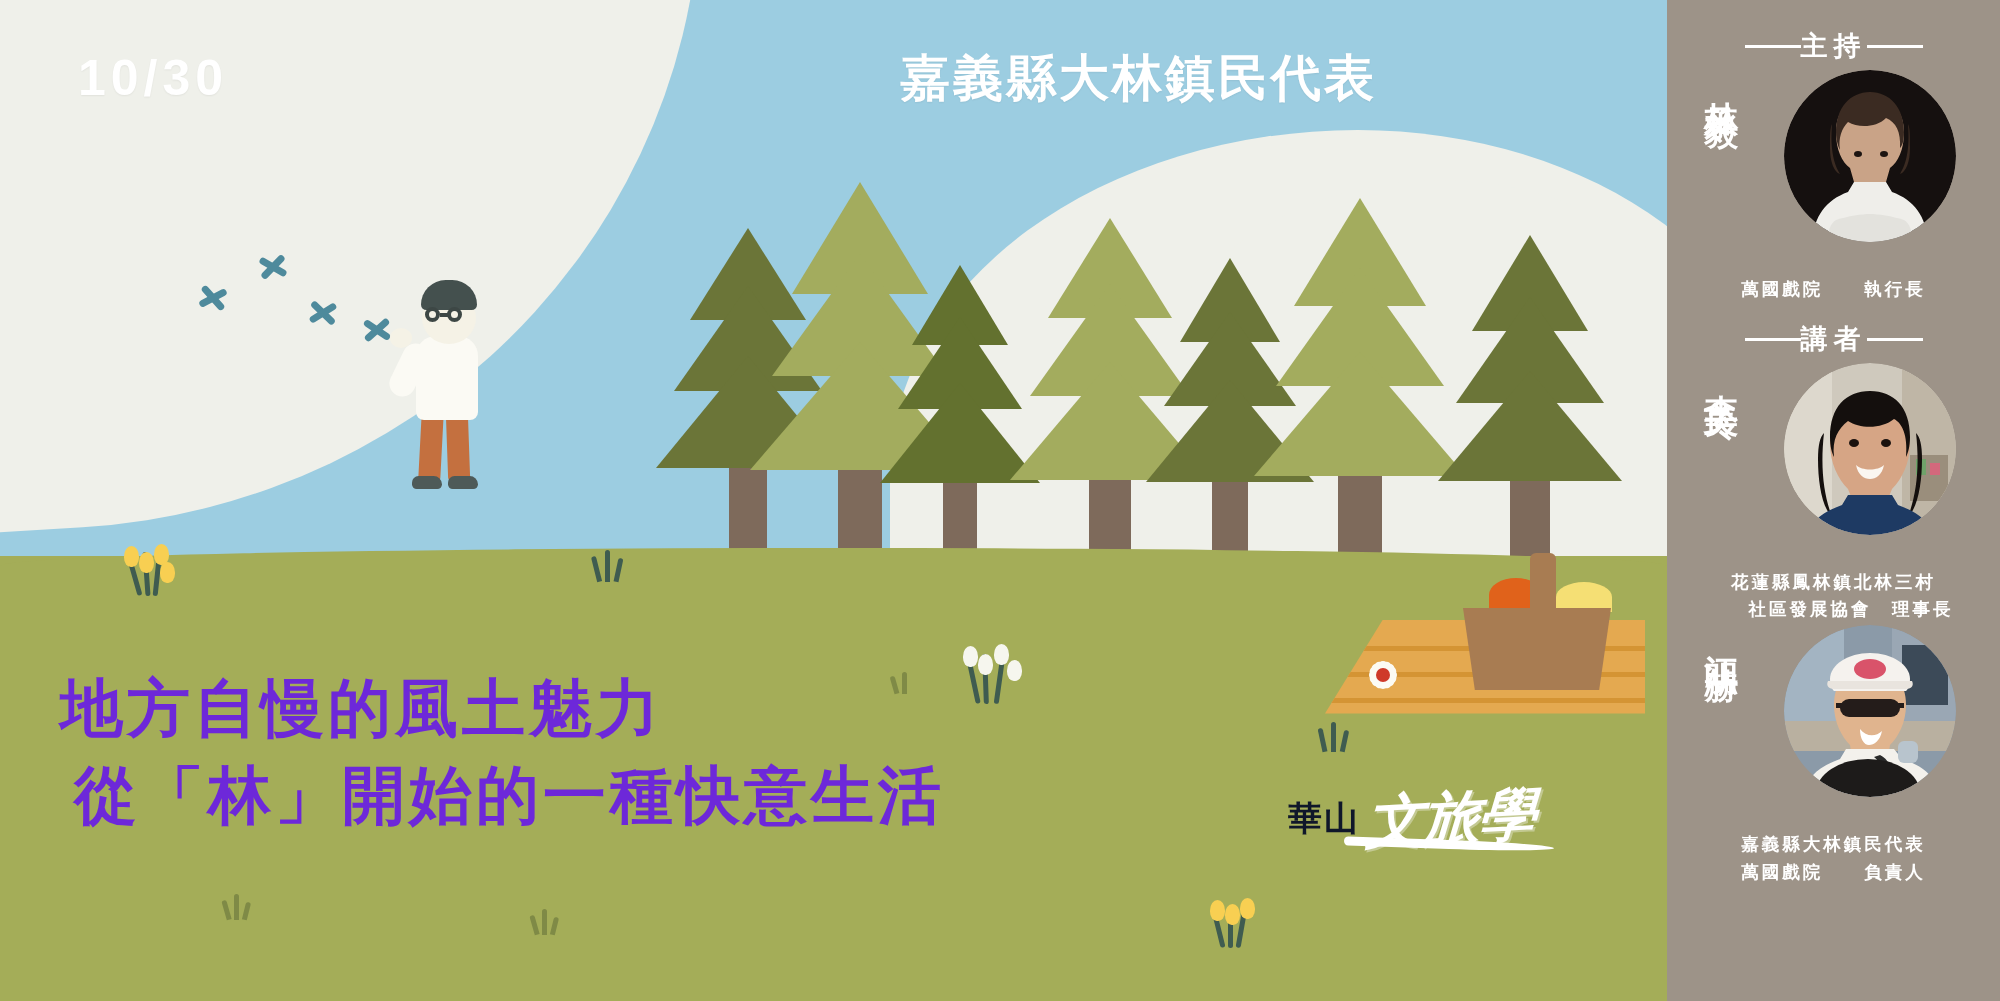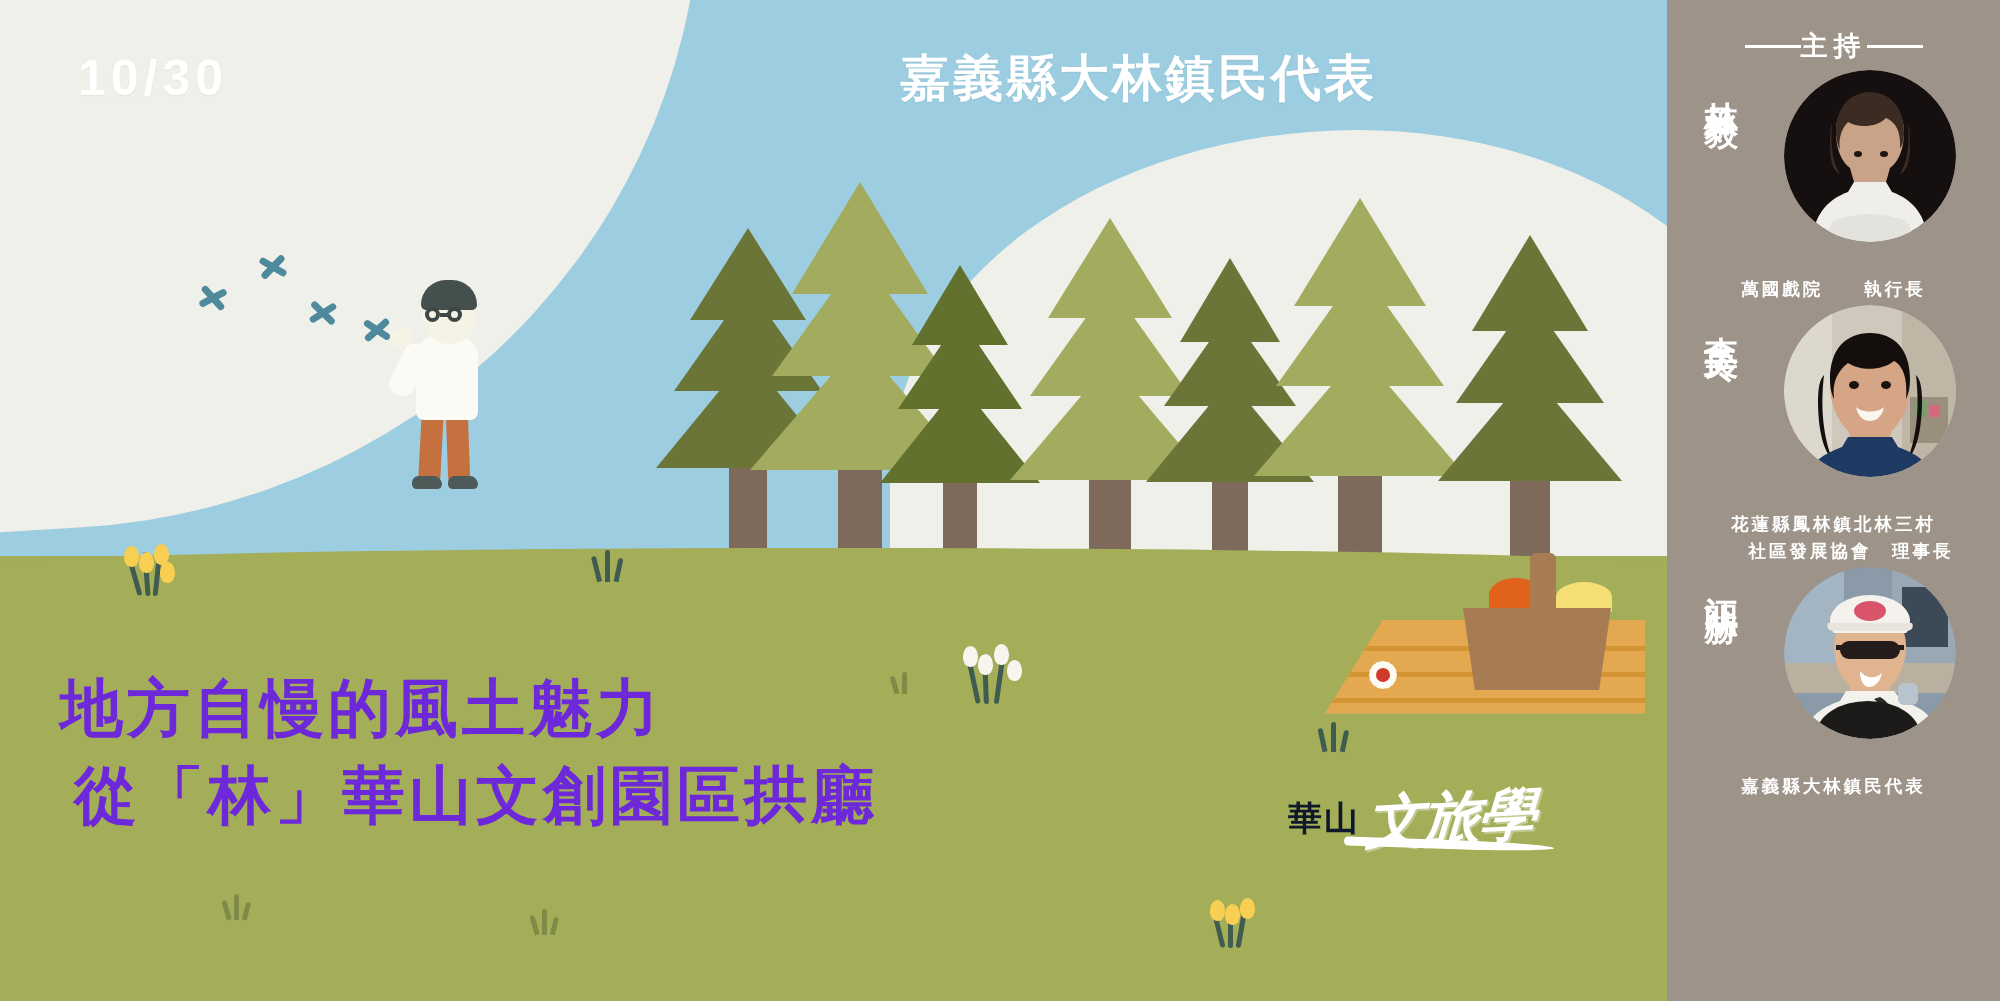--- a/index.html
+++ b/index.html
@@ -434,21 +434,21 @@
       <div class="daisy-center"></div>
     </div>
 
     <div class="header-row">
       <div class="hdr-item hdr-date">10/30</div>
       <div class="hdr-item hdr-place">嘉義縣大林鎮民代表</div>
     </div>
 
     <div class="title-block">
       <div class="title-line title-line-1">地方自慢的風土魅力</div>
-      <div class="title-line title-line-2">從「林」華山文創園區拱廳</div>
+      <div class="title-line title-line-2">從「林」開始的一種快意生活</div>
     </div>
 
     <div class="brand">
       <span class="brand-a">華山</span>
       <span class="brand-b">文旅學</span>
       <span class="brand-stroke"></span>
     </div>
 
   </div>
 
@@ -478,20 +478,25 @@
             <path d="M70 112h32l6 10c22 8 34 24 36 50H28c2-26 14-42 36-50z" fill="#efeeea"></path>
             <path d="M52 150c12-4 26-6 34-6s22 2 34 6c6 4 8 10 8 22H44c0-12 2-18 8-22z" fill="#e3e2dd"></path>
             <ellipse cx="74" cy="84" rx="4" ry="3" fill="#1d1512"></ellipse>
             <ellipse cx="100" cy="84" rx="4" ry="3" fill="#1d1512"></ellipse>
           </g>
         </svg>
       </div>
     </div>
     <div class="person-title">萬國戲院　　執行長</div>
 
+    <div class="section-label">
+      <span class="rule"></span>
+      <span class="txt">講者</span>
+      <span class="rule"></span>
+    </div>
 
     <div class="person-card card-sp-1">
       <div class="vert-name">李美玲</div>
       <div class="avatar">
         <svg width="172" height="172" viewBox="0 0 172 172">
           <defs>
               <clipPath id="c1">
                 <circle cx="86" cy="86" r="86"></circle>
               </clipPath>
             </defs>
@@ -542,16 +547,17 @@
             <path d="M76 104c6 8 16 8 22 2-2 10-8 14-13 14s-9-6-9-16z" fill="#fff"></path>
             <path d="M62 124h48l8 10c24 8 34 18 36 38H20c2-20 14-30 36-38z" fill="#f3f1ec"></path>
             <path d="M96 130c8 4 12 12 12 22l-10 2c0-10-2-18-8-22z" fill="#2a2a2a"></path>
             <ellipse cx="84" cy="168" rx="52" ry="34" fill="#1d1b1a"></ellipse>
             <rect x="114" y="116" width="20" height="22" rx="6" fill="#b8c4cd"></rect>
           </g>
         </svg>
       </div>
     </div>
     <div class="person-title">嘉義縣大林鎮民代表</div>
+    <div class="person-title" style="margin-top:0;">萬國戲院　　負責人</div>
 
   </div>
 
 </div>
 
 </body></html>

